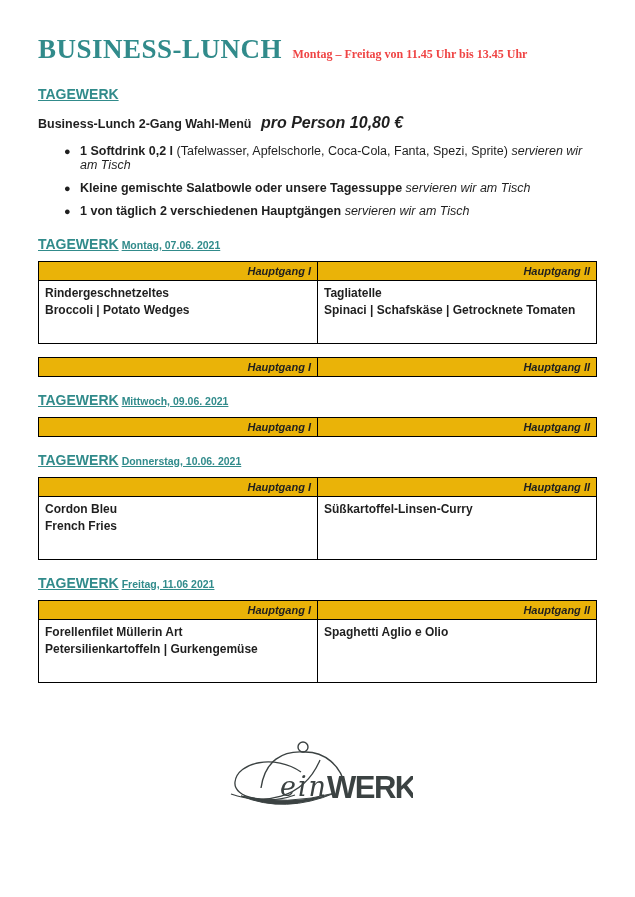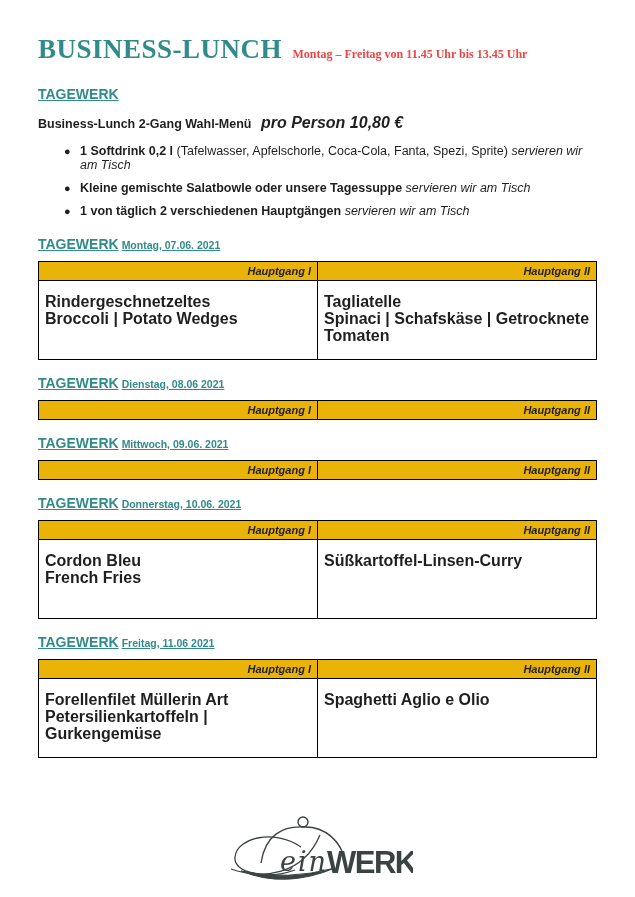--- a/index.html
+++ b/index.html
@@ -56,22 +56,22 @@
   }
   table.menu-table th, table.menu-table td {
     border: 1px solid #000; width: 50%;
   }
   table.menu-table th {
     background: #eab308; height: 16px;
     font-size: 11px; font-weight: bold; font-style: italic;
     text-align: right; padding: 1px 6px;
   }
   table.menu-table td {
-    height: 54px; vertical-align: top; padding: 12px 6px;
-    font-size: 16px; line-height: 17px;
+    height: 54px; vertical-align: top; padding: 4px 6px;
+    font-size: 12px; line-height: 17px;
   }
   .dish { font-weight: bold; }
   .sides { font-weight: bold; }
 
   
   .footer {
     margin-top: 55px;
     display: flex; align-items: center; justify-content: center;
   }
   .logo-wrap { margin: 0 6px; flex: none; }
@@ -129,23 +129,20 @@
         <td>
           <div class="dish">Tagliatelle</div>
           <div class="sides">Spinaci | Schafskäse | Getrocknete Tomaten</div>
         </td>
       </tr>
     </tbody>
       </table>
   </section>
 
   <section class="menu-section">
-    <span class="sec-heading">
-      <span class="sec-title">TAGEWERK</span><span class="sec-date">Dienstag, 08.06 2021</span>
-    </span>
     <table class="menu-table">
       <tbody>
           <tr>
         <th>Hauptgang I</th>
         <th>Hauptgang II</th>
       </tr>
     </tbody>
       </table>
   </section>
 

